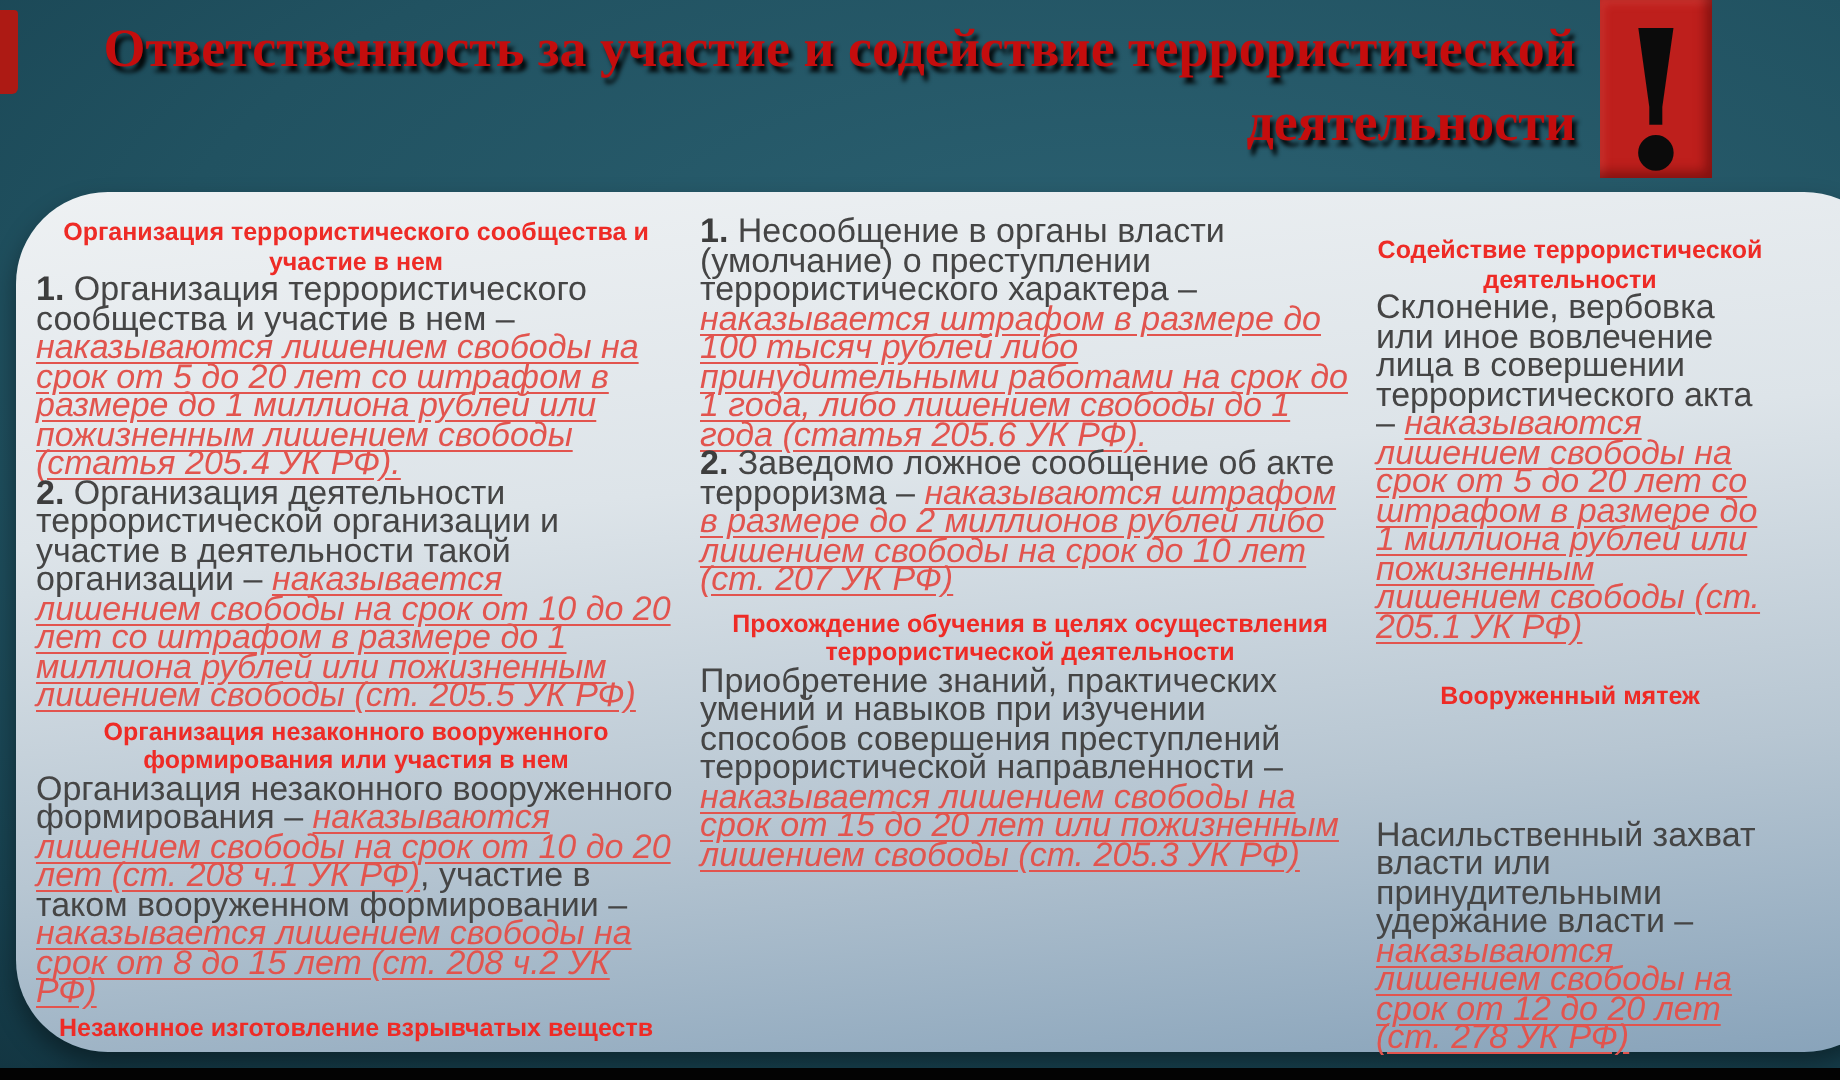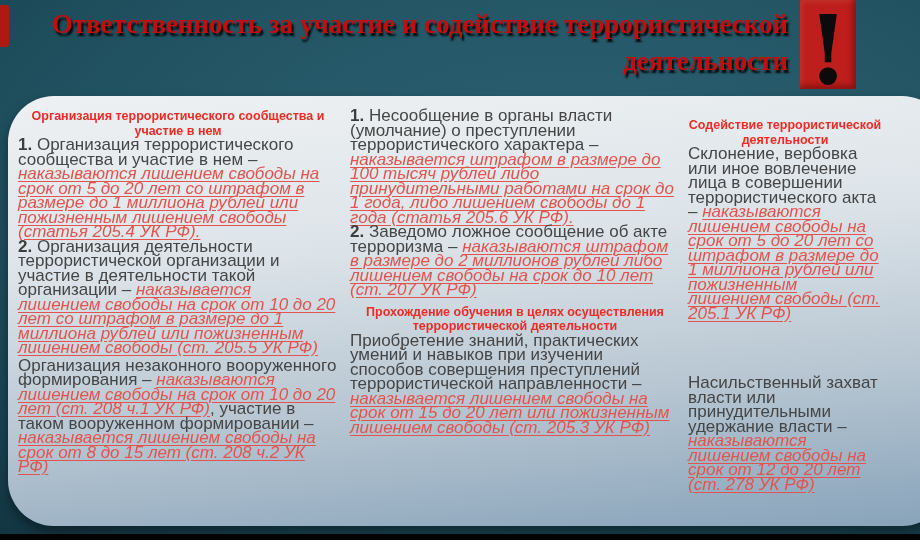--- a/index.html
+++ b/index.html
@@ -46,43 +46,46 @@
     <span class="alert-glyph">!</span>
   </div>
   <div class="panel">
     <div class="col col1">
         <div class="block">
           <div class="bheading">Организация террористического сообщества и участие в нем</div>
           <p class="para"><span class="num">1. </span><span class="plain">Организация террористического сообщества и участие в нем – </span><span class="penalty">наказываются лишением свободы на срок от 5 до 20 лет со штрафом в размере до 1 миллиона рублей или пожизненным лишением свободы (статья 205.4 УК РФ).</span></p>
           <p class="para"><span class="num">2. </span><span class="plain">Организация деятельности террористической организации и участие в деятельности такой организации – </span><span class="penalty">наказывается лишением свободы на срок от 10 до 20 лет со штрафом в размере до 1 миллиона рублей или пожизненным лишением свободы (ст. 205.5 УК РФ)</span></p>
         </div>
         <div class="block">
+          <div class="bheading">Организация незаконного вооруженного формирования или участия в нем</div>
           <p class="para"><span class="plain">Организация незаконного вооруженного формирования – </span><span class="penalty">наказываются лишением свободы на срок от 10 до 20 лет (ст. 208 ч.1 УК РФ)</span><span class="plain">, участие в таком вооруженном формировании – </span><span class="penalty">наказывается лишением свободы на срок от 8 до 15 лет (ст. 208 ч.2 УК РФ)</span></p>
         </div>
         <div class="block">
+          <div class="bheading">Незаконное изготовление взрывчатых веществ</div>
         </div>
       </div>
     <div class="col col2">
         <div class="block">
           <p class="para"><span class="num">1. </span><span class="plain">Несообщение в органы власти (умолчание) о преступлении террористического характера – </span><span class="penalty">наказывается штрафом в размере до 100 тысяч рублей либо принудительными работами на срок до 1 года, либо лишением свободы до 1 года (статья 205.6 УК РФ).</span></p>
           <p class="para"><span class="num">2. </span><span class="plain">Заведомо ложное сообщение об акте терроризма – </span><span class="penalty">наказываются штрафом в размере до 2 миллионов рублей либо лишением свободы на срок до 10 лет (ст. 207 УК РФ)</span></p>
         </div>
         <div class="block">
           <div class="bheading">Прохождение обучения в целях осуществления террористической деятельности</div>
           <p class="para"><span class="plain">Приобретение знаний, практических умений и навыков при изучении способов совершения преступлений террористической направленности – </span><span class="penalty">наказывается лишением свободы на срок от 15 до 20 лет или пожизненным лишением свободы (ст. 205.3 УК РФ)</span></p>
         </div>
         <div class="block">
         </div>
       </div>
     <div class="col col3">
         <div class="block">
           <div class="bheading">Содействие террористической деятельности</div>
           <p class="para"><span class="plain">Склонение, вербовка или иное вовлечение лица в совершении террористического акта – </span><span class="penalty">наказываются лишением свободы на срок от 5 до 20 лет со штрафом в размере до 1 миллиона рублей или пожизненным лишением свободы (ст. 205.1 УК РФ)</span></p>
         </div>
         <div class="block">
+          <div class="bheading">Вооруженный мятеж</div>
         </div>
         <div class="block">
           <p class="para"><span class="plain">Насильственный захват власти или принудительными удержание власти – </span><span class="penalty">наказываются лишением свободы на срок от 12 до 20 лет (ст. 278 УК РФ)</span></p>
         </div>
       </div>
   </div>
   <div class="bottom-bar"></div>
 </div>
 
 </body></html>

